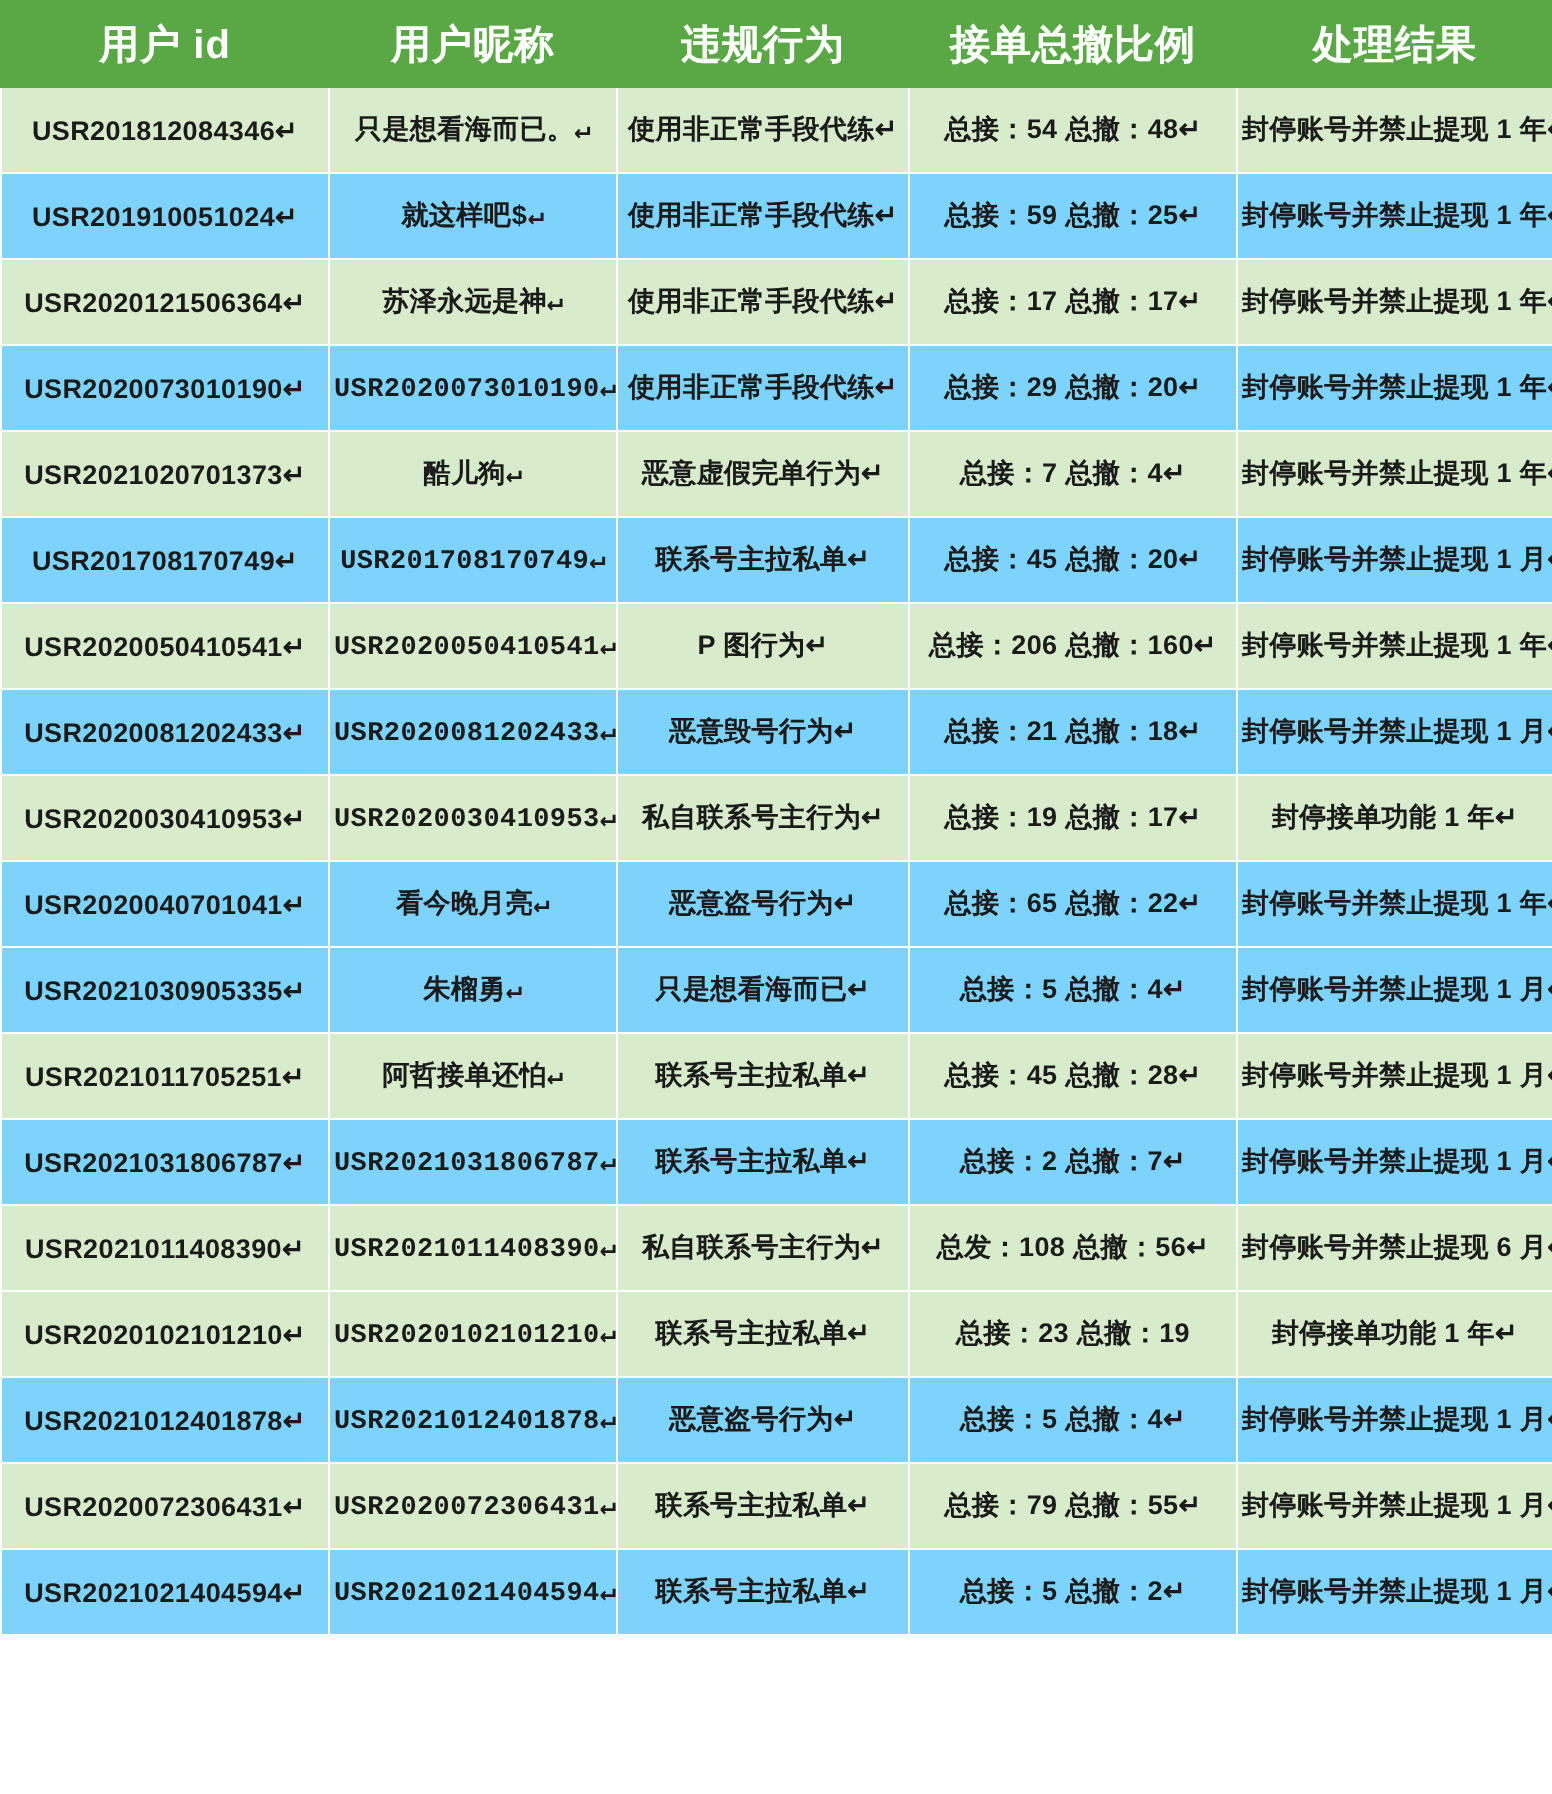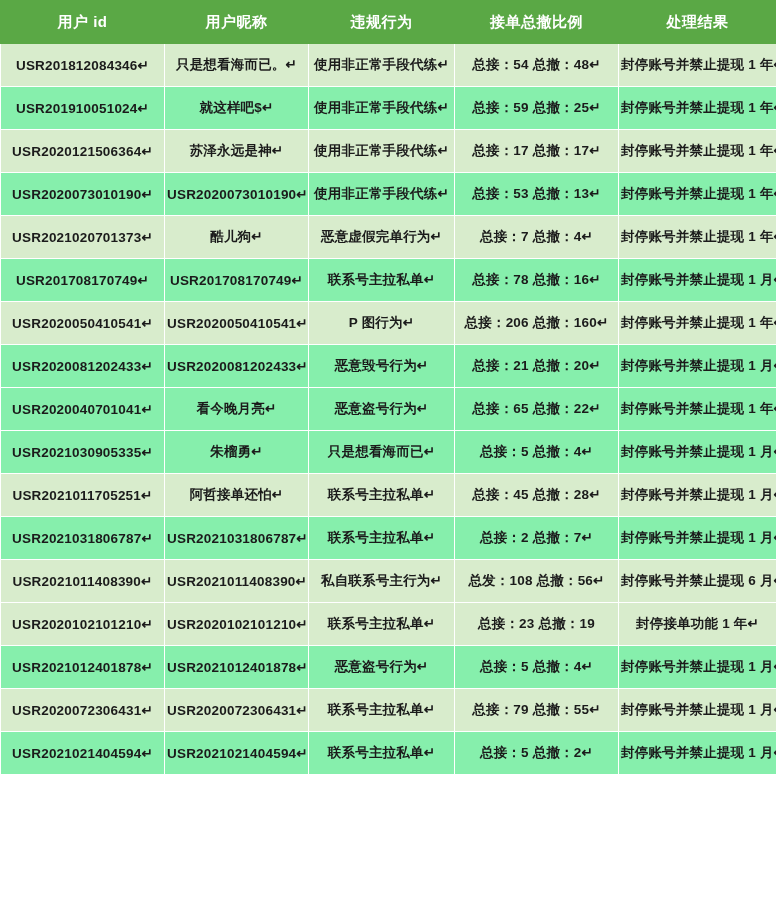--- a/index.html
+++ b/index.html
@@ -30,42 +30,42 @@
     font-weight: bold;
     color: #1b1b1b;
     padding: 0 2px;
     overflow: hidden;
     white-space: nowrap;
   }
   table.violations thead th {
     background: #5aa845;
     color: #ffffff;
     height: 42px;
-    font-size: 15px;
+    font-size: 20px;
     letter-spacing: 0.5px;
     border: 1px solid #5aa845;
     margin-top: 33px;
   }
   table.violations tbody tr {
     height: 43px;
   }
   table.violations tbody tr.even td {
     background: #d8eccc;
   }
   table.violations tbody tr.odd td {
-    background: #86efac;
+    background: #7dd3fc;
   }
   
   col.c0 { width: 164px; }
   col.c1 { width: 144px; }
   col.c2 { width: 146px; }
   col.c3 { width: 164px; }
   col.c4 { width: 158px; }
   td.col-id { letter-spacing: 0.2px; }
-  td.col-nick { letter-spacing: 0.2px; }
+  td.col-nick { letter-spacing: 0.2px; font-family: Liberation Mono, monospace; }
   td.col-behavior { letter-spacing: 0.2px; }
   td.col-ratio { letter-spacing: 0.2px; }
   td.col-result { letter-spacing: 0.2px; }
 </style>
 </head>
 <body>
 
 <div class="table-wrap">
   <table class="violations">
     <colgroup>
@@ -103,50 +103,57 @@
         <td class="col-id">USR2020121506364↵</td>
         <td class="col-nick">苏泽永远是神↵</td>
         <td class="col-behavior">使用非正常手段代练↵</td>
         <td class="col-ratio">总接：17 总撤：17↵</td>
         <td class="col-result">封停账号并禁止提现 1 年↵</td>
       </tr>
       <tr class="odd">
         <td class="col-id">USR2020073010190↵</td>
         <td class="col-nick">USR2020073010190↵</td>
         <td class="col-behavior">使用非正常手段代练↵</td>
-        <td class="col-ratio">总接：53 总撤：13↵</td>
+        <td class="col-ratio">总接：29 总撤：20↵</td>
         <td class="col-result">封停账号并禁止提现 1 年↵</td>
       </tr>
       <tr class="even">
         <td class="col-id">USR2021020701373↵</td>
         <td class="col-nick">酷儿狗↵</td>
         <td class="col-behavior">恶意虚假完单行为↵</td>
         <td class="col-ratio">总接：7 总撤：4↵</td>
         <td class="col-result">封停账号并禁止提现 1 年↵</td>
       </tr>
       <tr class="odd">
         <td class="col-id">USR201708170749↵</td>
         <td class="col-nick">USR201708170749↵</td>
         <td class="col-behavior">联系号主拉私单↵</td>
-        <td class="col-ratio">总接：78 总撤：16↵</td>
+        <td class="col-ratio">总接：45 总撤：20↵</td>
         <td class="col-result">封停账号并禁止提现 1 月↵</td>
       </tr>
       <tr class="even">
         <td class="col-id">USR2020050410541↵</td>
         <td class="col-nick">USR2020050410541↵</td>
         <td class="col-behavior">P 图行为↵</td>
         <td class="col-ratio">总接：206 总撤：160↵</td>
         <td class="col-result">封停账号并禁止提现 1 年↵</td>
       </tr>
       <tr class="odd">
         <td class="col-id">USR2020081202433↵</td>
         <td class="col-nick">USR2020081202433↵</td>
         <td class="col-behavior">恶意毁号行为↵</td>
-        <td class="col-ratio">总接：21 总撤：20↵</td>
-        <td class="col-result">封停账号并禁止提现 1 月↵</td>
+        <td class="col-ratio">总接：21 总撤：18↵</td>
+        <td class="col-result">封停账号并禁止提现 1 月↵</td>
+      </tr>
+      <tr class="even">
+        <td class="col-id">USR2020030410953↵</td>
+        <td class="col-nick">USR2020030410953↵</td>
+        <td class="col-behavior">私自联系号主行为↵</td>
+        <td class="col-ratio">总接：19 总撤：17↵</td>
+        <td class="col-result">封停接单功能 1 年↵</td>
       </tr>
       <tr class="odd">
         <td class="col-id">USR2020040701041↵</td>
         <td class="col-nick">看今晚月亮↵</td>
         <td class="col-behavior">恶意盗号行为↵</td>
         <td class="col-ratio">总接：65 总撤：22↵</td>
         <td class="col-result">封停账号并禁止提现 1 年↵</td>
       </tr>
       <tr class="odd">
         <td class="col-id">USR2021030905335↵</td>

